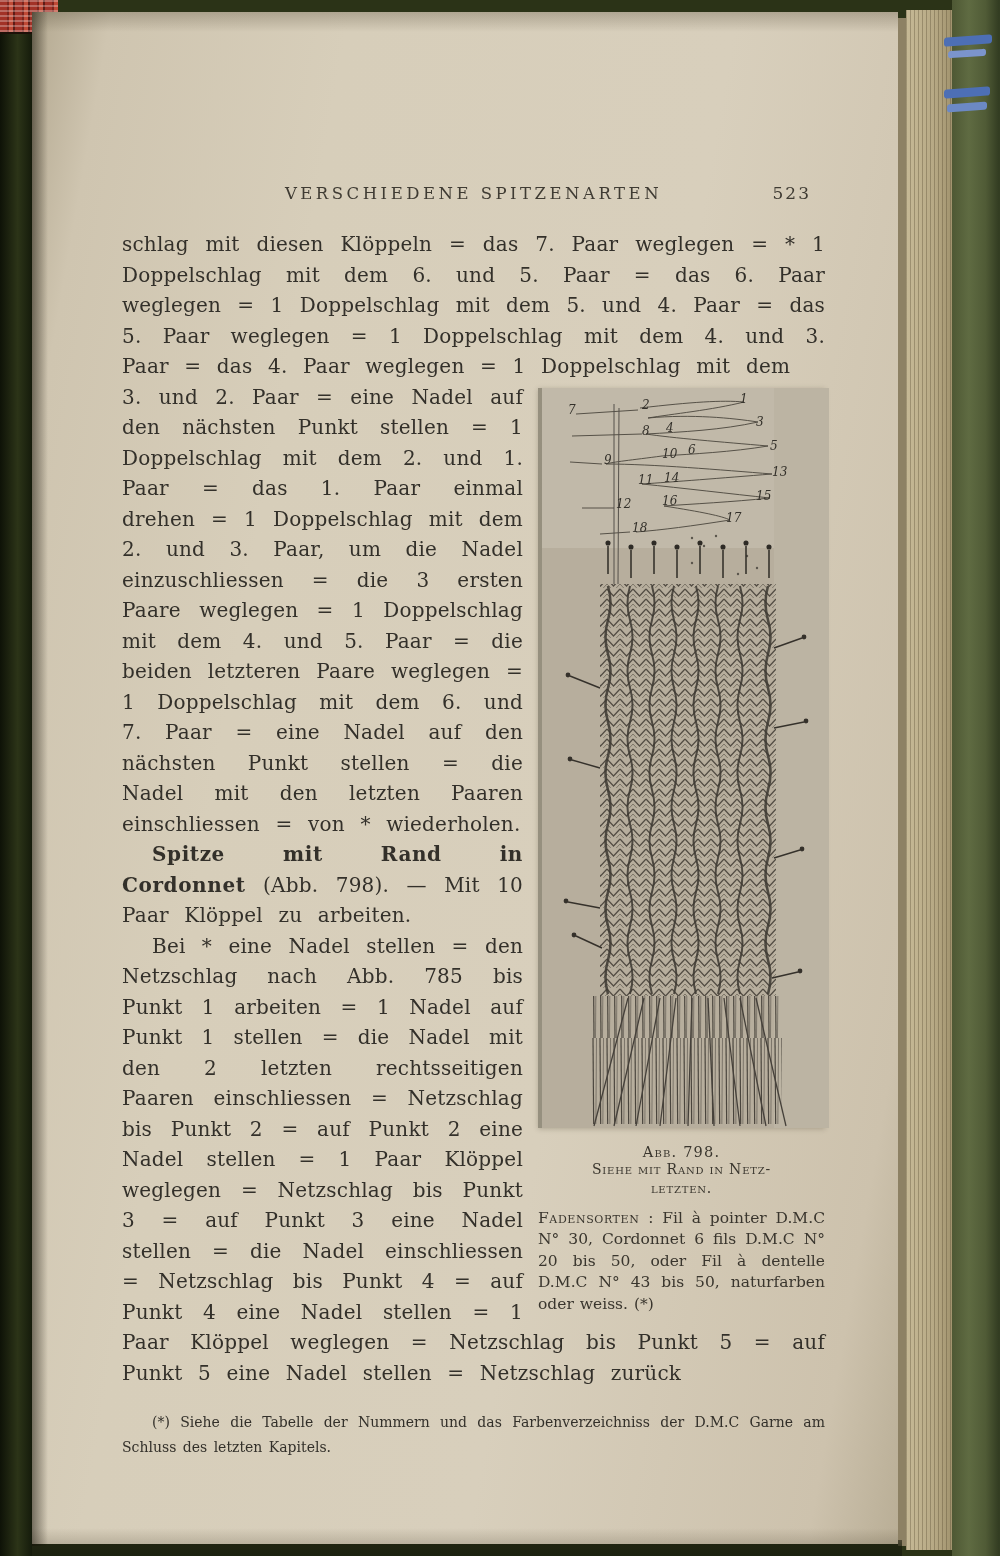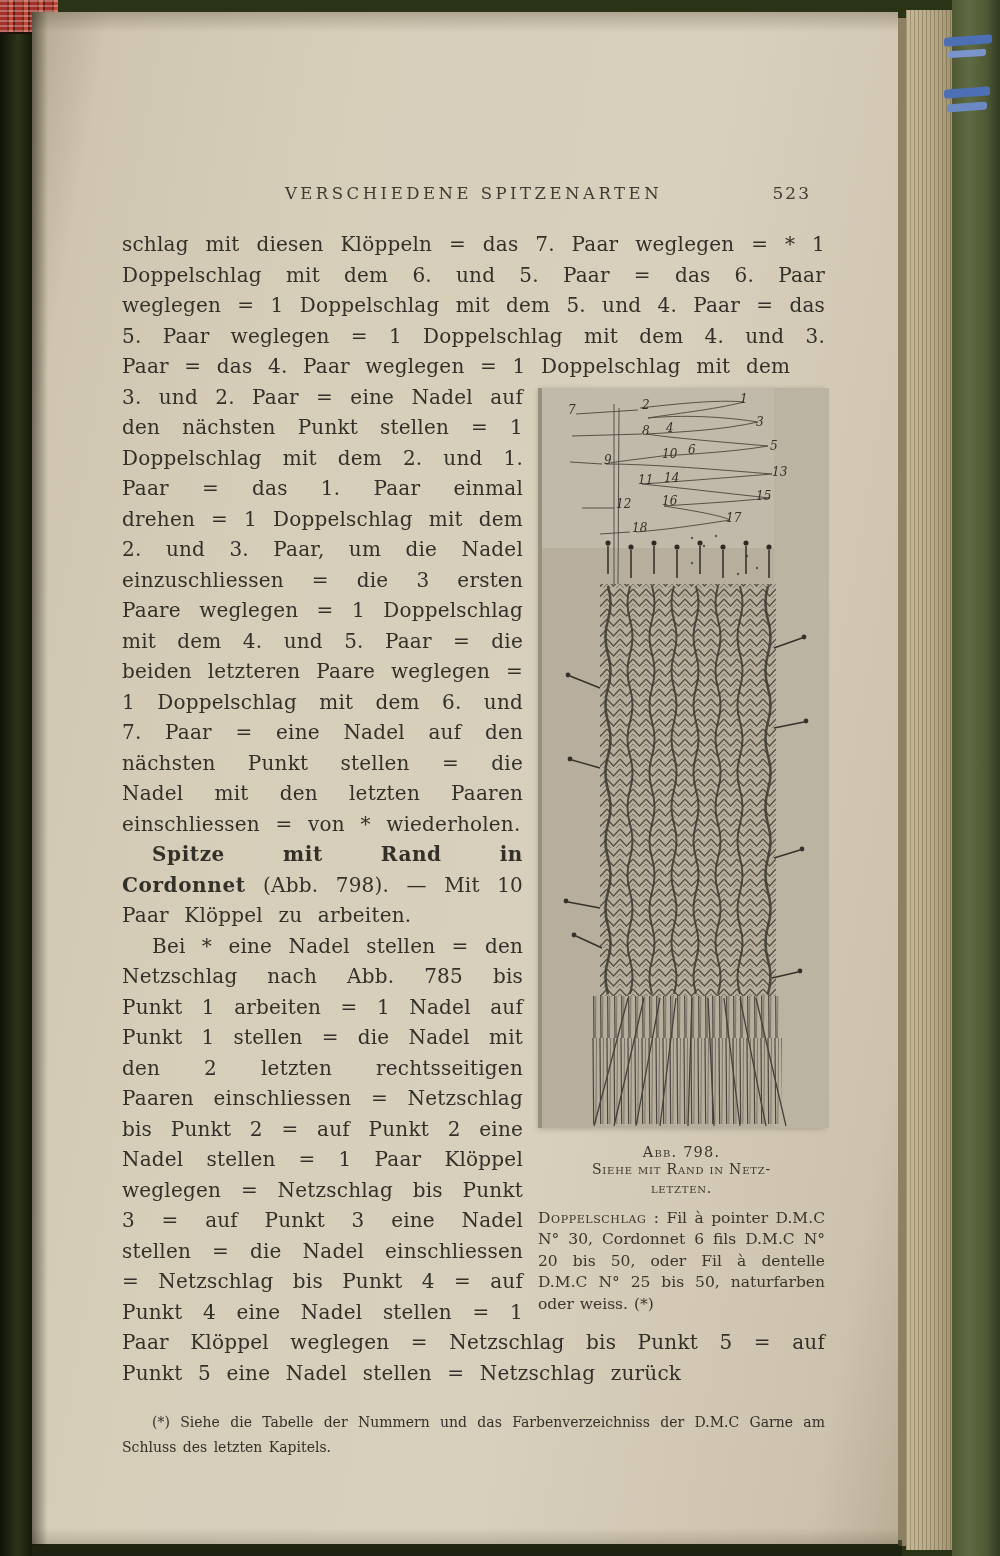--- a/index.html
+++ b/index.html
@@ -207,21 +207,21 @@
                 <text x="184" y="134">17</text>
                 <text x="90" y="144">18</text>
               </g>
           </svg>
         </div>
         <figcaption class="fig-caption">
           <div class="cap-num">Abb. 798.</div>
           <div class="cap-title">Siehe mit Rand in Netz-</div>
           <div class="cap-title">letzten.</div>
         </figcaption>
-        <p class="materials"><span class="sc">Doppelschlag</span><span> : Fil à pointer D.M.C N° 30, Cordonnet 6 fils D.M.C N° 20 bis 50, oder Fil à dentelle D.M.C N° 25 bis 50, naturfarben oder weiss. (*)</span></p>
+        <p class="materials"><span class="sc">Fadensorten</span><span> : Fil à pointer D.M.C N° 30, Cordonnet 6 fils D.M.C N° 20 bis 50, oder Fil à dentelle D.M.C N° 43 bis 50, naturfarben oder weiss. (*)</span></p>
       </figure>
 
       <p class="para">3. und 2. Paar = eine Nadel auf den nächsten Punkt stellen = 1 Doppelschlag mit dem 2. und 1. Paar = das 1. Paar einmal drehen = 1 Doppelschlag mit dem 2. und 3. Paar, um die Nadel einzuschliessen = die 3 ersten Paare weglegen = 1 Doppelschlag mit dem 4. und 5. Paar = die beiden letzteren Paare weglegen = 1 Doppelschlag mit dem 6. und 7. Paar = eine Nadel auf den nächsten Punkt stellen = die Nadel mit den letzten Paaren einschliessen = von * wiederholen.</p>
       <p class="para indent"><b>Spitze mit Rand in Cordonnet</b> <span>(Abb. 798). — Mit 10 Paar Klöppel zu arbeiten.</span></p>
       <p class="para indent">Bei * eine Nadel stellen = den Netzschlag nach Abb. 785 bis Punkt 1 arbeiten = 1 Nadel auf Punkt 1 stellen = die Nadel mit den 2 letzten rechtsseitigen Paaren einschliessen = Netzschlag bis Punkt 2 = auf Punkt 2 eine Nadel stellen = 1 Paar Klöppel weglegen = Netzschlag bis Punkt 3 = auf Punkt 3 eine Nadel stellen = die Nadel einschliessen = Netzschlag bis Punkt 4 = auf Punkt 4 eine Nadel stellen = 1 Paar Klöppel weglegen = Netzschlag bis Punkt 5 = auf Punkt 5 eine Nadel stellen = Netzschlag zurück</p>
     </div>
 
     <p class="footnote">(*) Siehe die Tabelle der Nummern und das Farbenverzeichniss der D.M.C Garne am Schluss des letzten Kapitels.</p>
 
   </div>

